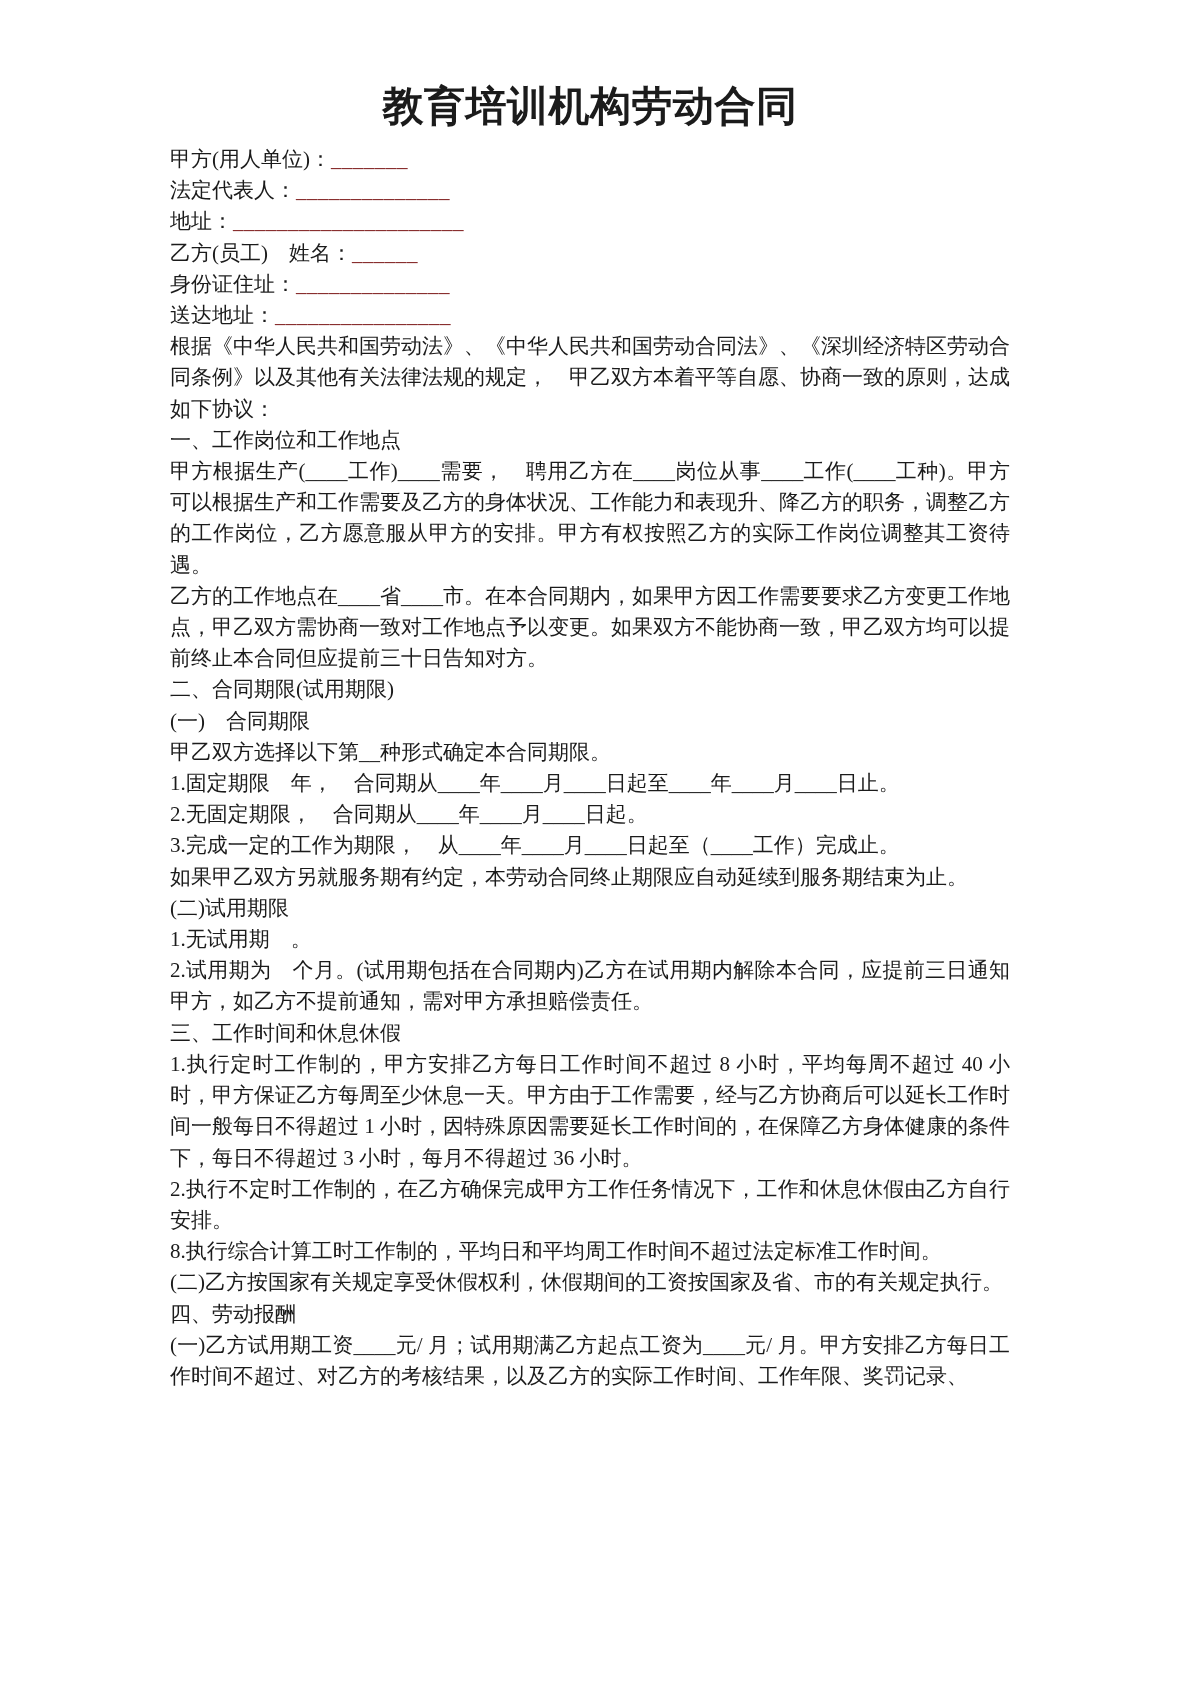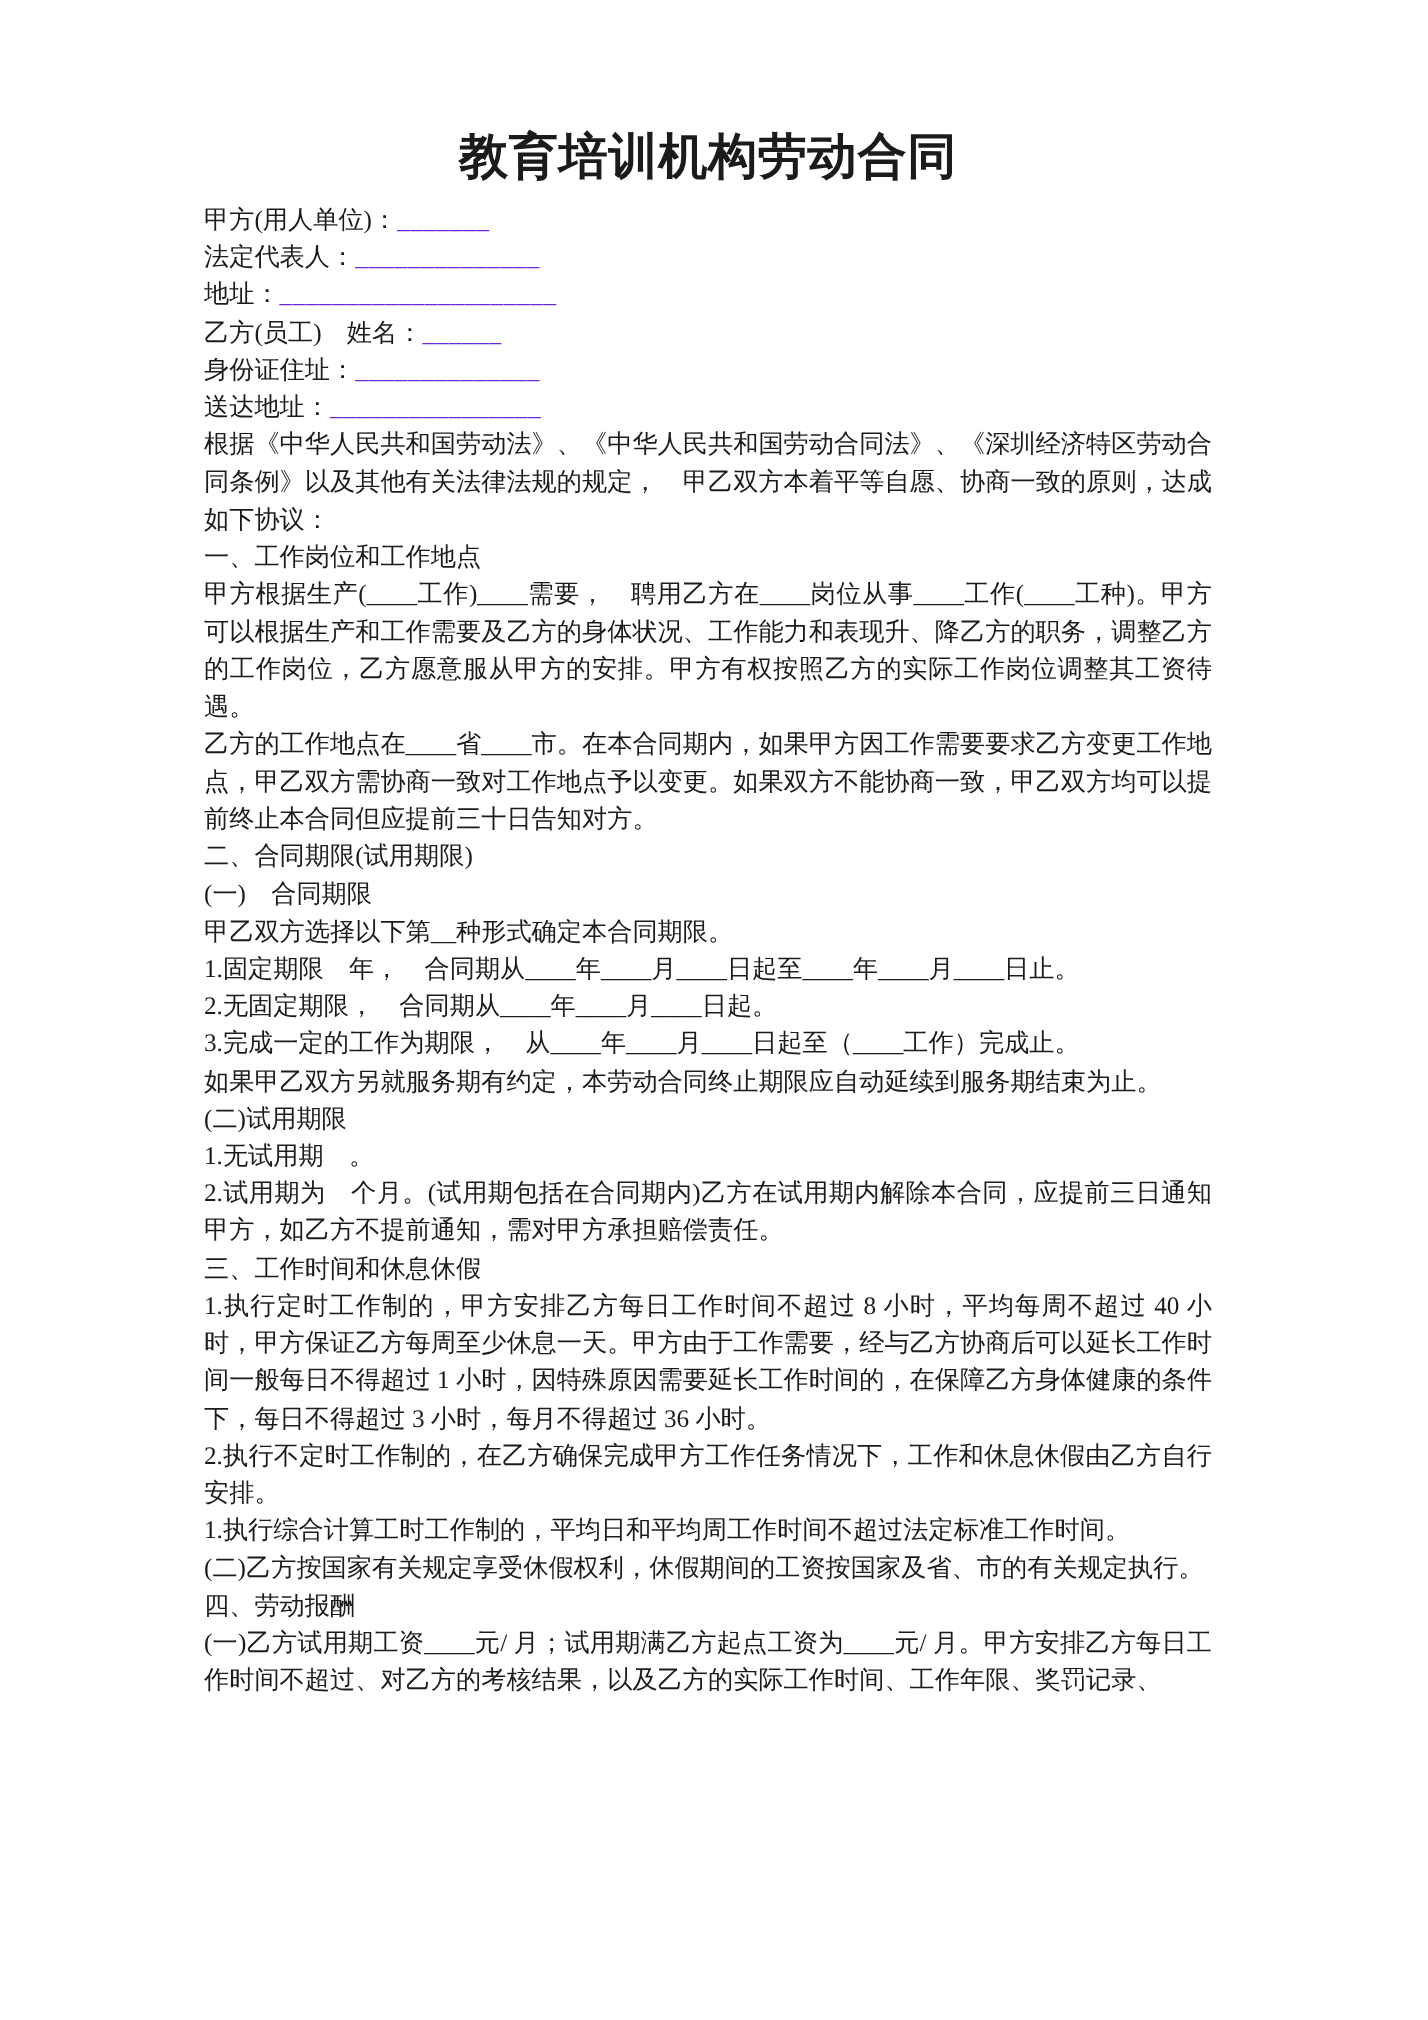--- a/index.html
+++ b/index.html
@@ -6,21 +6,21 @@
     margin: 0;
     padding: 0;
     background: #ffffff;
   }
   .page {
     position: relative;
     width: 1190px;
     height: 1683px;
     box-sizing: border-box;
     background: #ffffff;
-    padding: 106px 180px 0 170px;
+    padding: 82px 180px 0 170px;
     overflow: hidden;
     font-family: "Liberation Serif", "DejaVu Serif", serif;
     color: #1b1b1b;
   }
   .doc-title {
     margin: 0 0 14px 0;
     font-size: 41px;
     line-height: 48px;
     font-weight: bold;
     text-align: center;
@@ -32,21 +32,21 @@
     font-size: 21px;
     line-height: 31.2px;
     text-align: justify;
     text-justify: inter-ideograph;
     word-break: break-all;
   }
   .field-line {
     text-align: left;
   }
   .blank {
-    color: #6d28d9;
+    color: #7f1d1d;
     letter-spacing: 0.5px;
   }
 </style>
 </head>
 <body>
 
 <div class="page">
 
   <h1 class="doc-title">教育培训机构劳动合同</h1>
 
@@ -70,19 +70,19 @@
     <p class="doc-line">1.固定期限　年，　合同期从____年____月____日起至____年____月____日止。</p>
     <p class="doc-line">2.无固定期限，　合同期从____年____月____日起。</p>
     <p class="doc-line">3.完成一定的工作为期限，　从____年____月____日起至（____工作）完成止。</p>
     <p class="doc-line">如果甲乙双方另就服务期有约定，本劳动合同终止期限应自动延续到服务期结束为止。</p>
     <p class="doc-line">(二)试用期限</p>
     <p class="doc-line">1.无试用期　。</p>
     <p class="doc-line">2.试用期为　个月。(试用期包括在合同期内)乙方在试用期内解除本合同，应提前三日通知甲方，如乙方不提前通知，需对甲方承担赔偿责任。</p>
     <p class="doc-line">三、工作时间和休息休假</p>
     <p class="doc-line">1.执行定时工作制的，甲方安排乙方每日工作时间不超过 8 小时，平均每周不超过 40 小时，甲方保证乙方每周至少休息一天。甲方由于工作需要，经与乙方协商后可以延长工作时间一般每日不得超过 1 小时，因特殊原因需要延长工作时间的，在保障乙方身体健康的条件下，每日不得超过 3 小时，每月不得超过 36 小时。</p>
     <p class="doc-line">2.执行不定时工作制的，在乙方确保完成甲方工作任务情况下，工作和休息休假由乙方自行安排。</p>
-    <p class="doc-line">1.执行综合计算工时工作制的，平均日和平均周工作时间不超过法定标准工作时间。</p>
+    <p class="doc-line">8.执行综合计算工时工作制的，平均日和平均周工作时间不超过法定标准工作时间。</p>
     <p class="doc-line">(二)乙方按国家有关规定享受休假权利，休假期间的工资按国家及省、市的有关规定执行。</p>
     <p class="doc-line">四、劳动报酬</p>
     <p class="doc-line">(一)乙方试用期工资____元/ 月；试用期满乙方起点工资为____元/ 月。甲方安排乙方每日工作时间不超过、对乙方的考核结果，以及乙方的实际工作时间、工作年限、奖罚记录、</p>
   </div>
 
 </div>
 
 </body></html>

